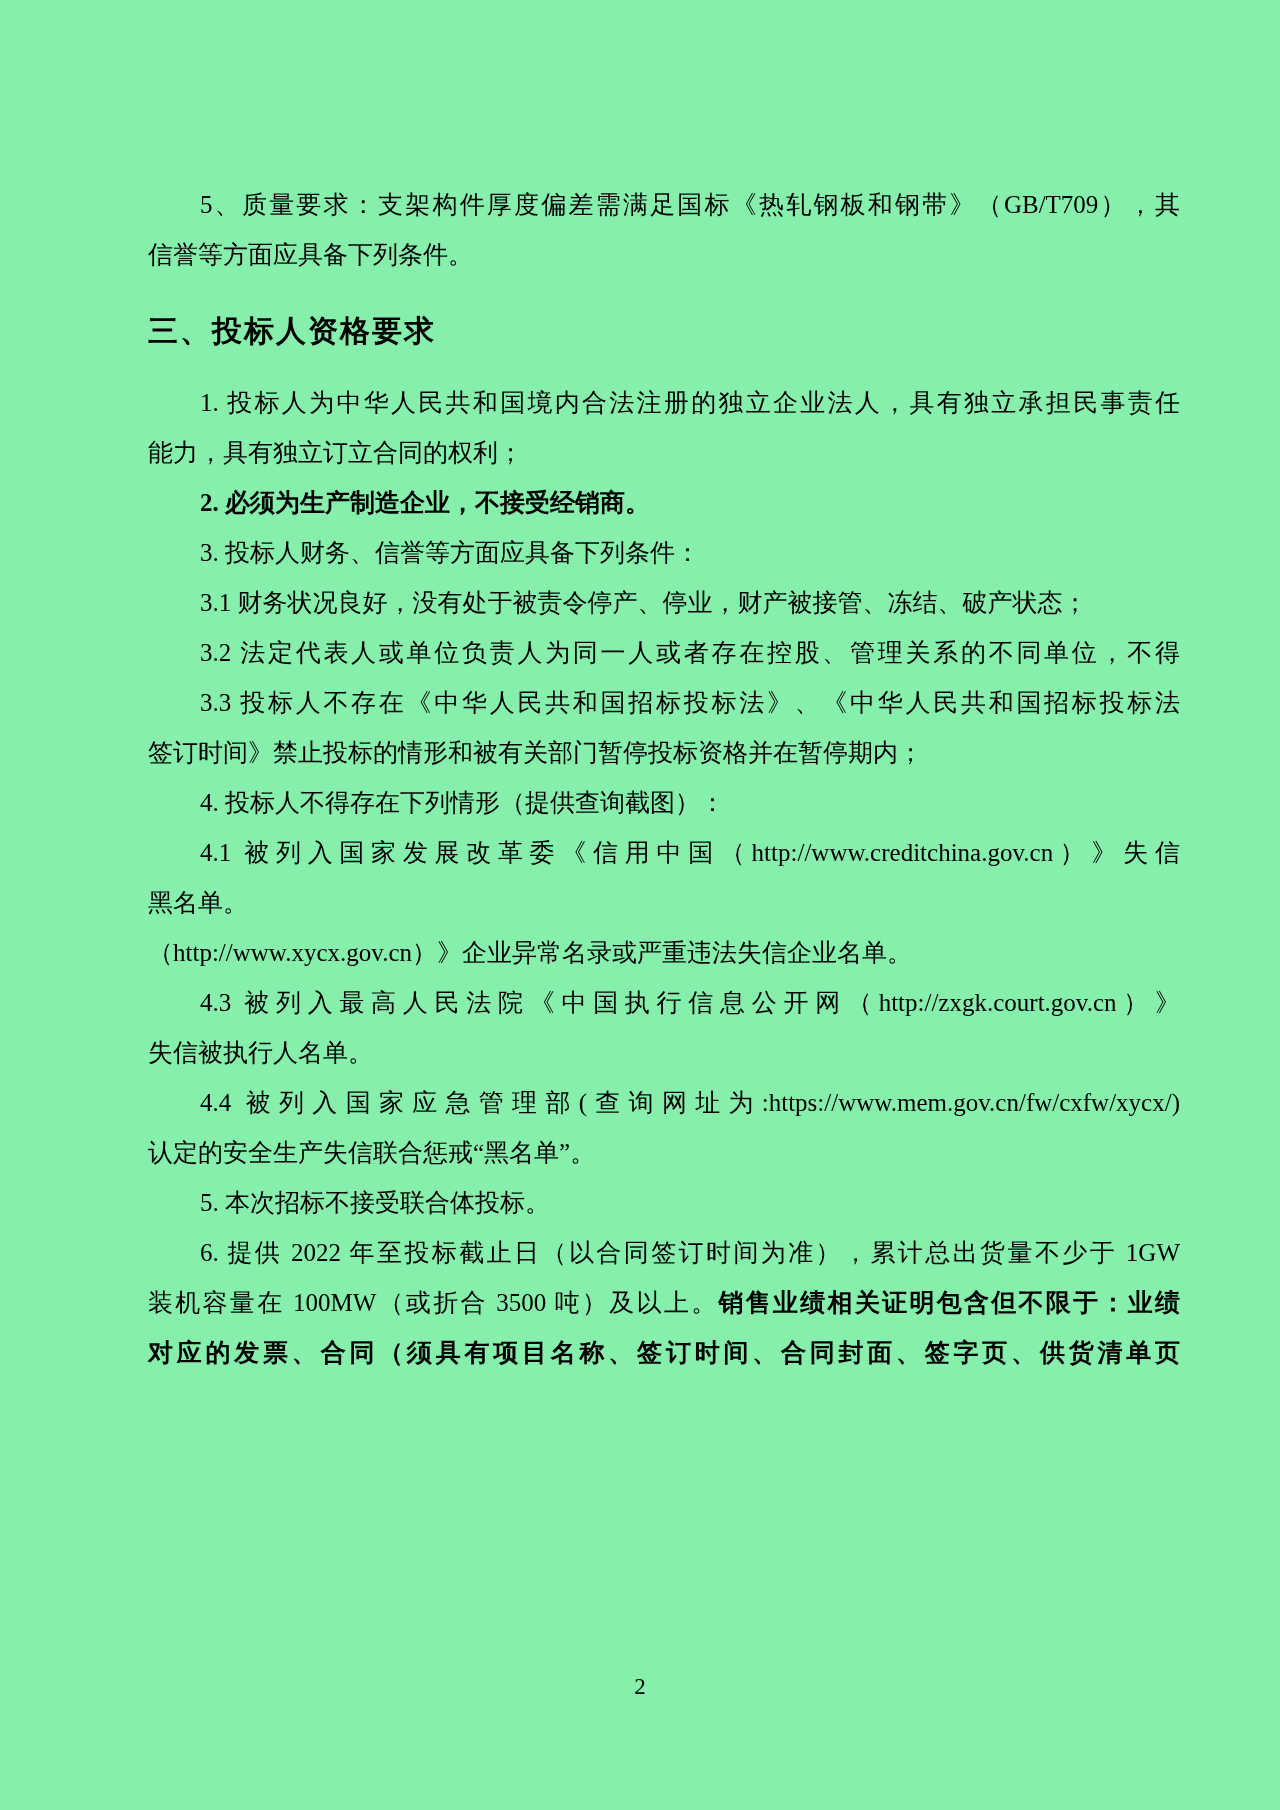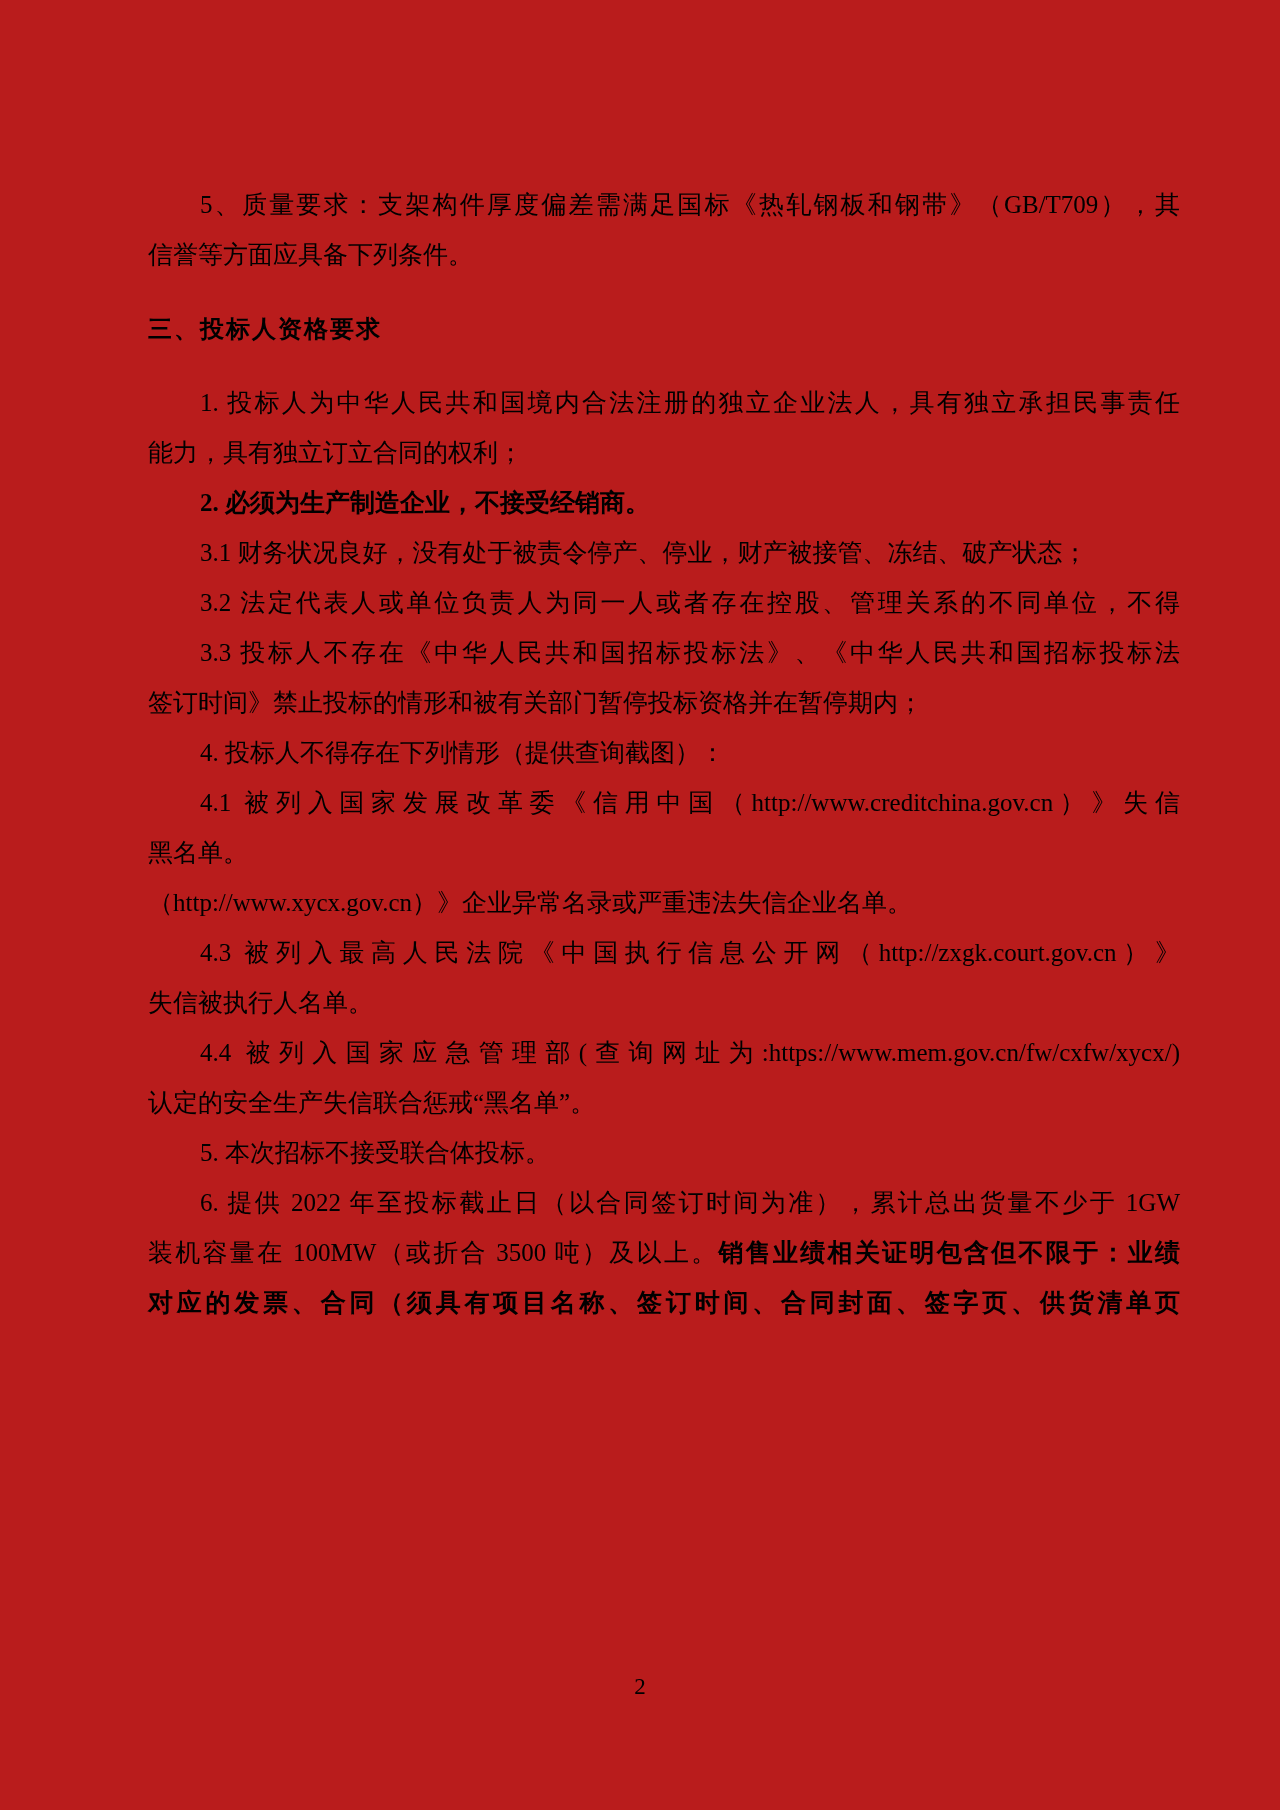--- a/index.html
+++ b/index.html
@@ -4,21 +4,21 @@
 <style>
   html, body {
     margin: 0;
     padding: 0;
     background: #ffffff;
   }
   .page {
     position: relative;
     width: 1280px;
     height: 1810px;
-    background: #b91c1c;
+    background: #86efac;
     color: #000000;
     font-family: "Liberation Serif", serif;
     overflow: hidden;
   }
   .content {
     position: absolute;
     left: 148px;
     top: 180px;
     width: 1032px;
     font-size: 25px;
@@ -28,23 +28,23 @@
   .line {
     height: 50px;
     line-height: 50px;
   }
   .line.indent { text-indent: 52px; }
   .line.fill {
     text-align: justify;
     text-align-last: justify;
   }
   .heading {
-    font-family: Liberation Mono, monospace;
+    font-family: Liberation Serif, serif;
     font-weight: bold;
-    font-size: 24px;
+    font-size: 30px;
     height: 70px;
     line-height: 70px;
     margin: 16px 0 12px 0;
     letter-spacing: 2px;
   }
   .bold { font-weight: bold; }
   .footer {
     position: absolute;
     top: 1672px;
     left: 0;
@@ -65,20 +65,23 @@
         <div class="line indent fill"><span>5、质量要求：支架构件厚度偏差需满足国标《热轧钢板和钢带》（GB/T709），其</span></div>
         <div class="line"><span>信誉等方面应具备下列条件。</span></div>
       </div>
       <div class="heading">三、投标人资格要求</div>
       <div class="para">
         <div class="line indent fill"><span>1. 投标人为中华人民共和国境内合法注册的独立企业法人，具有独立承担民事责任</span></div>
         <div class="line"><span>能力，具有独立订立合同的权利；</span></div>
       </div>
       <div class="para">
         <div class="line indent"><span class="bold">2. 必须为生产制造企业，不接受经销商。</span></div>
+      </div>
+      <div class="para">
+        <div class="line indent"><span>3. 投标人财务、信誉等方面应具备下列条件：</span></div>
       </div>
       <div class="para">
         <div class="line indent"><span>3.1 财务状况良好，没有处于被责令停产、停业，财产被接管、冻结、破产状态；</span></div>
       </div>
       <div class="para">
         <div class="line indent fill"><span>3.2 法定代表人或单位负责人为同一人或者存在控股、管理关系的不同单位，不得</span></div>
       </div>
       <div class="para">
         <div class="line indent fill"><span>3.3 投标人不存在《中华人民共和国招标投标法》、《中华人民共和国招标投标法</span></div>
         <div class="line"><span>签订时间》禁止投标的情形和被有关部门暂停投标资格并在暂停期内；</span></div>

